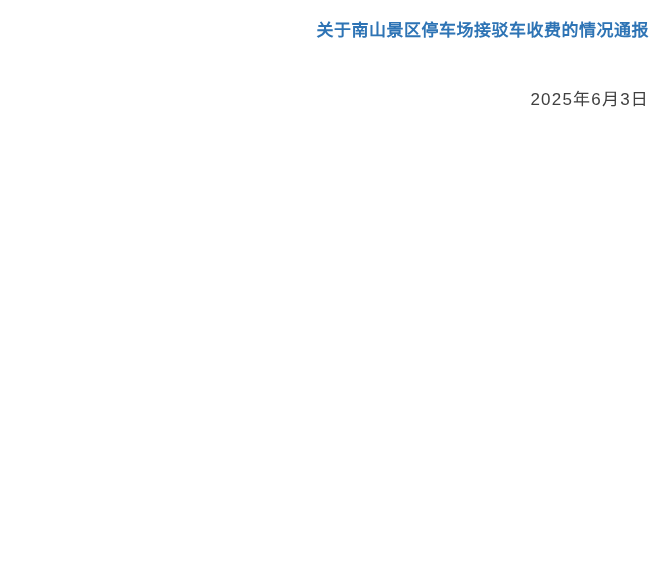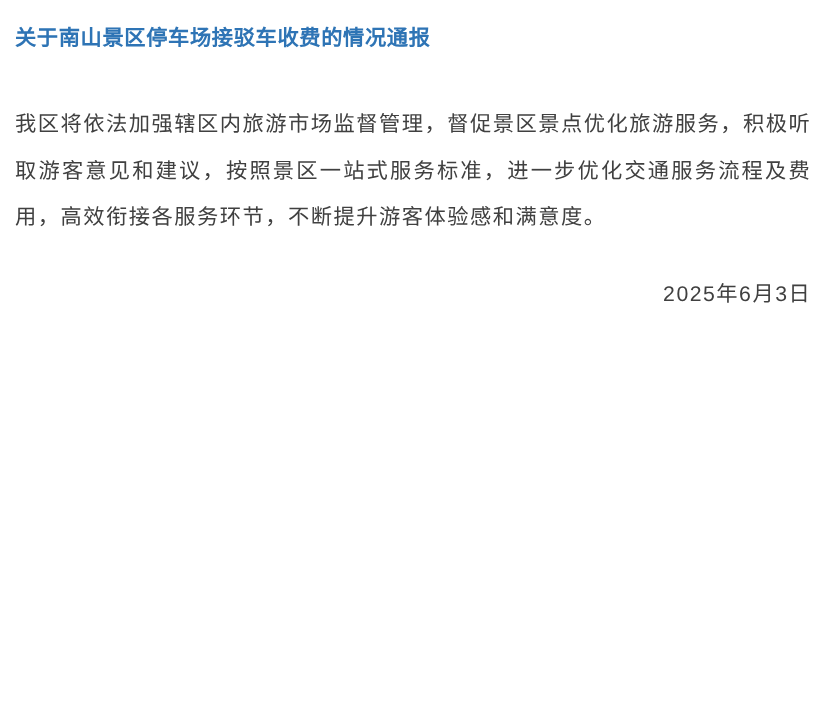--- a/index.html
+++ b/index.html
@@ -15,21 +15,21 @@
     overflow:hidden;
   }
   .page{
     box-sizing:border-box;
     width:659px;height:569px;
     padding:0 10px 0 12px;
     background:var(--bg-color);
   }
   .notice-title{
     margin:19px 0 38px 0;
-    text-align:left;
+    text-align:right;
     font-size:17px;
     line-height:24px;
     font-weight:bold;
     color:var(--title-color);
     letter-spacing:0.5px;
   }
   .notice-paragraph{
     margin:0 0 29px 0;
     font-size:17px;
     line-height:37px;
@@ -51,18 +51,17 @@
   .date-line{display:block;}
 </style>
 </head>
 <body>
 
 <div class="page">
   <h1 class="notice-title">关于南山景区停车场接驳车收费的情况通报</h1>
 
 
 
-  <p class="notice-paragraph">我区将依法加强辖区内旅游市场监督管理，督促景区景点优化旅游服务，积极听取游客意见和建议，按照景区一站式服务标准，进一步优化交通服务流程及费用，高效衔接各服务环节，不断提升游客体验感和满意度。</p>
 
   <div class="signature-block">
     <span class="date-line">2025年6月3日</span>
   </div>
 </div>
 
 </body></html>

